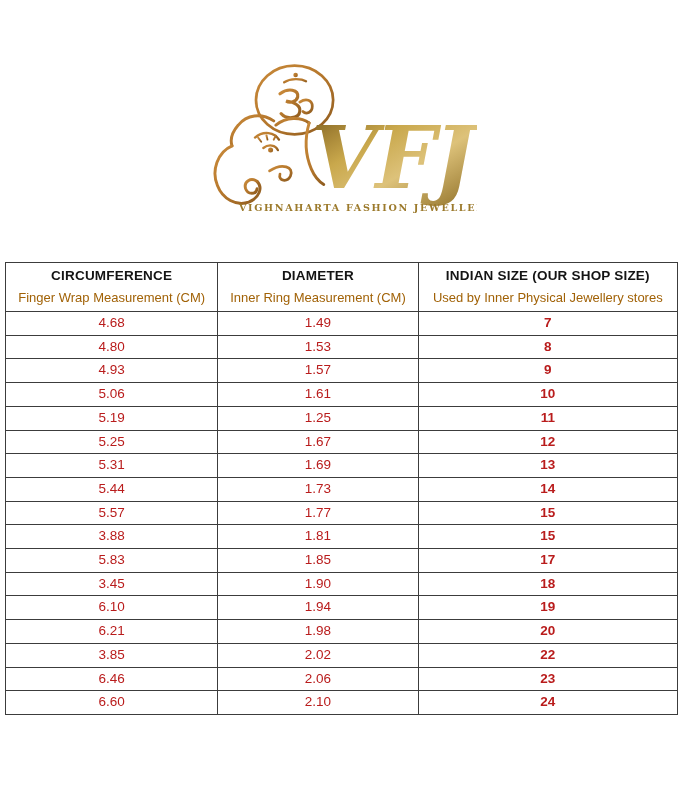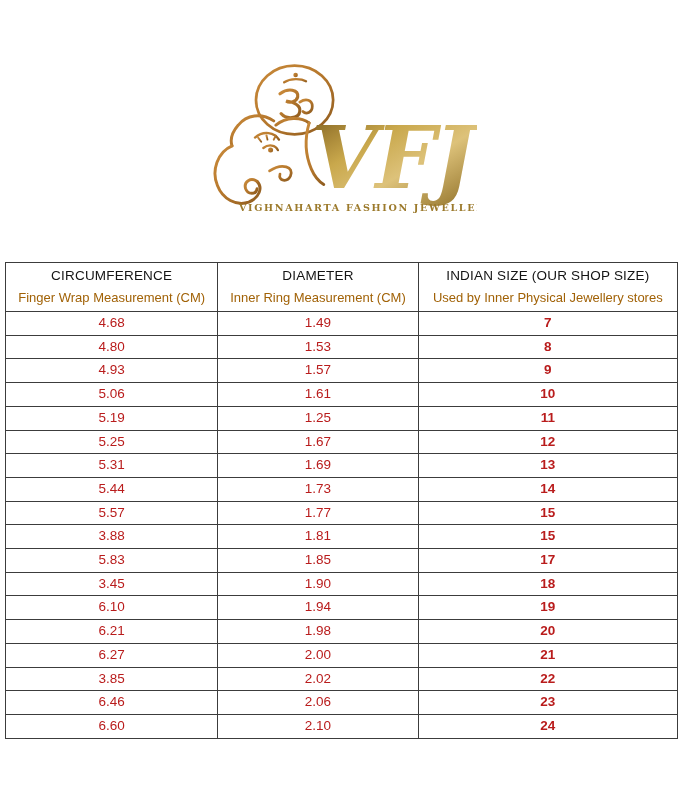--- a/index.html
+++ b/index.html
@@ -35,21 +35,21 @@
     vertical-align: middle;
     background: #ffffff;
   }
   table.size-table th {
     font-weight: normal;
     padding: 5px 2px 6px 2px;
     height: 49px;
   }
   .col-head-title {
     display: block;
-    font-weight: normal;
+    font-weight: bold;
     font-size: 13.5px;
     letter-spacing: 0.2px;
     margin-bottom: 7px;
     color: #141414;
   }
   .col-head-sub {
     display: block;
     font-size: 13px;
     color: #a16207;
   }
@@ -225,25 +225,20 @@
       <td class="diam-cell">1.94</td>
       <td class="size-cell">19</td>
     </tr>
 
     <tr>
       <td class="circ-cell">6.21</td>
       <td class="diam-cell">1.98</td>
       <td class="size-cell">20</td>
     </tr>
 
-    <tr>
-      <td class="circ-cell">6.27</td>
-      <td class="diam-cell">2.00</td>
-      <td class="size-cell">21</td>
-    </tr>
 
     <tr>
       <td class="circ-cell">3.85</td>
       <td class="diam-cell">2.02</td>
       <td class="size-cell">22</td>
     </tr>
 
     <tr>
       <td class="circ-cell">6.46</td>
       <td class="diam-cell">2.06</td>

